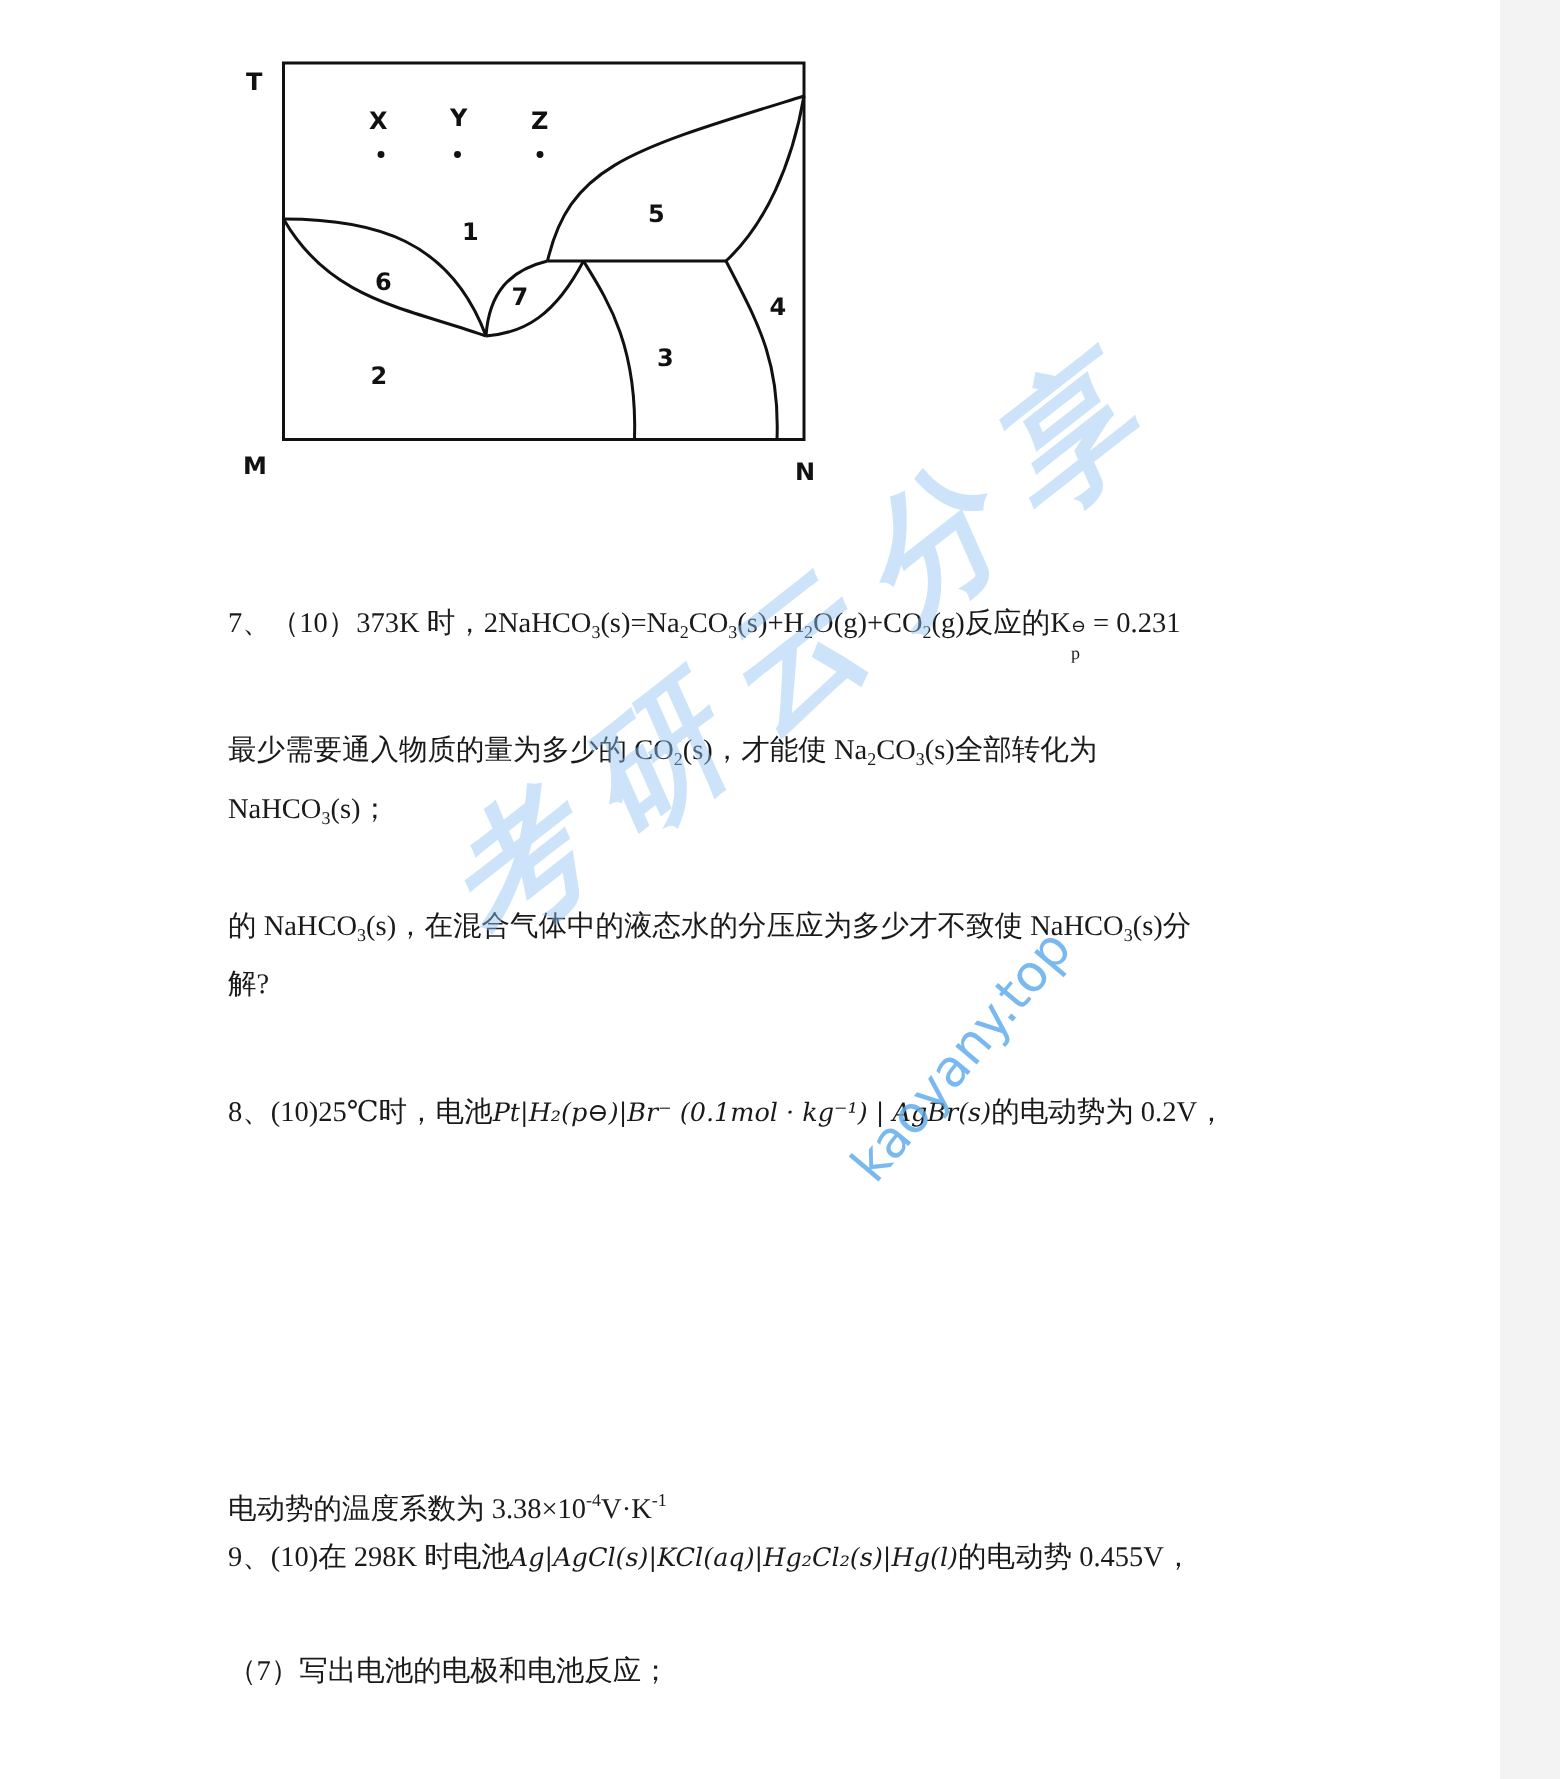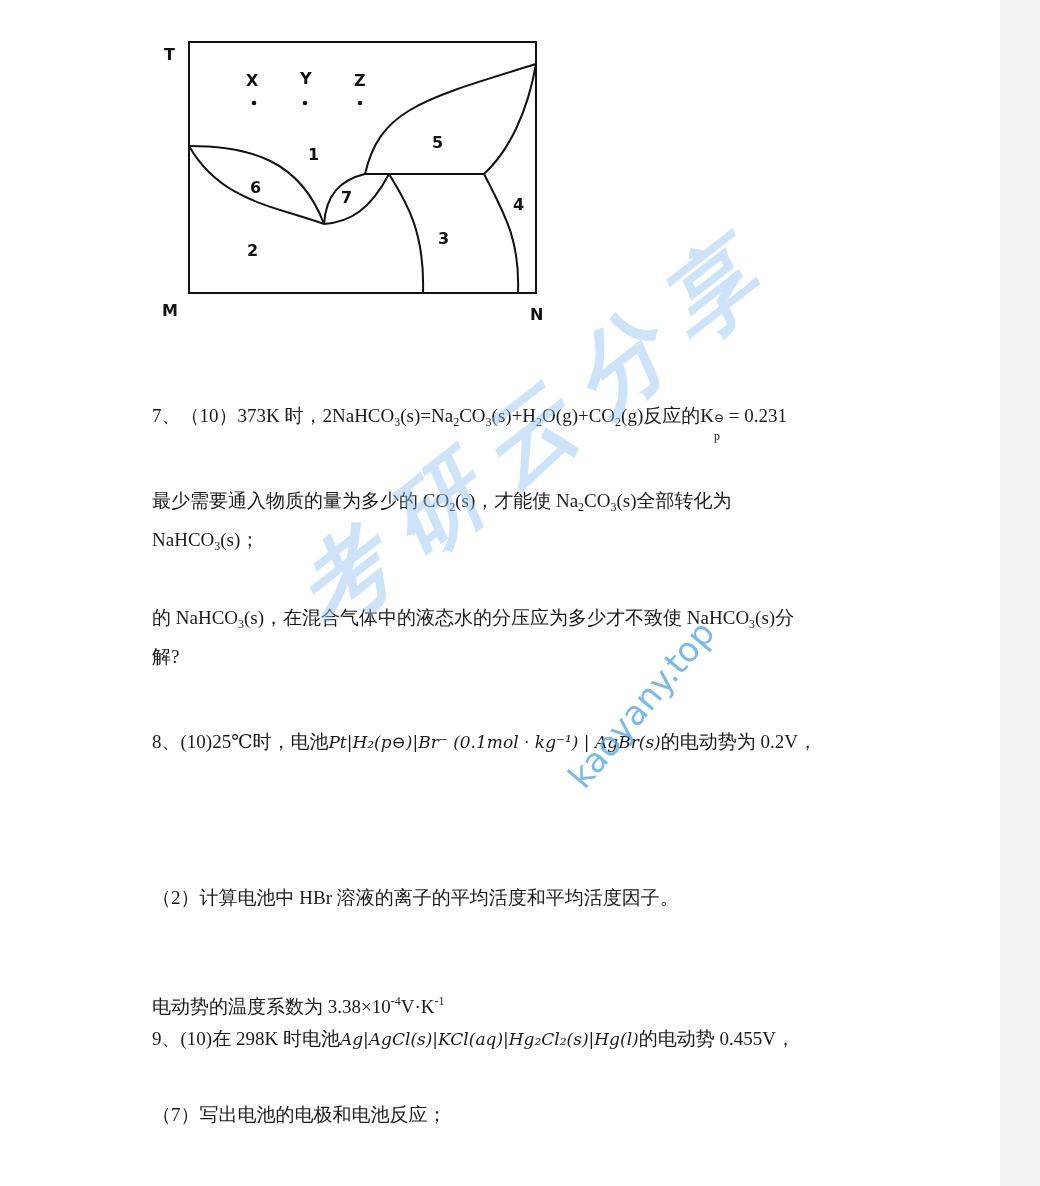--- a/index.html
+++ b/index.html
@@ -90,23 +90,20 @@
   <div class="line" style="top:561px">
     <span>的 NaHCO</span><sub>3</sub><span>(s)，在混合气体中的液态水的分压应为多少才不致使 NaHCO</span><sub>3</sub><span>(s)分</span>
   </div>
   <div class="line" style="top:600px">
     <span>解?</span>
   </div>
 
   <div class="line" style="top:685px">
     <span>8、(10)25℃时，电池</span><span class="m">Pt|H₂(p⊖)|Br⁻ (0.1mol · kg⁻¹) | AgBr(s)</span><span>的电动势为 0.2V，</span>
   </div>
-  <div class="line" style="top:841px">
-    <span>（2）计算电池中 HBr 溶液的离子的平均活度和平均活度因子。</span>
-  </div>
 
   <div class="line" style="top:982px">
     <span>9、(10)在 298K 时电池</span><span class="m">Ag|AgCl(s)|KCl(aq)|Hg₂Cl₂(s)|Hg(l)</span><span>的电动势 0.455V，</span>
   </div>
   <div class="line" style="top:950px">
     <span>电动势的温度系数为 3.38×10</span><sup>-4</sup><span>V·K</span><sup>-1</sup>
   </div>
   <div class="line" style="top:1058px">
     <span>（7）写出电池的电极和电池反应；</span>
   </div>

